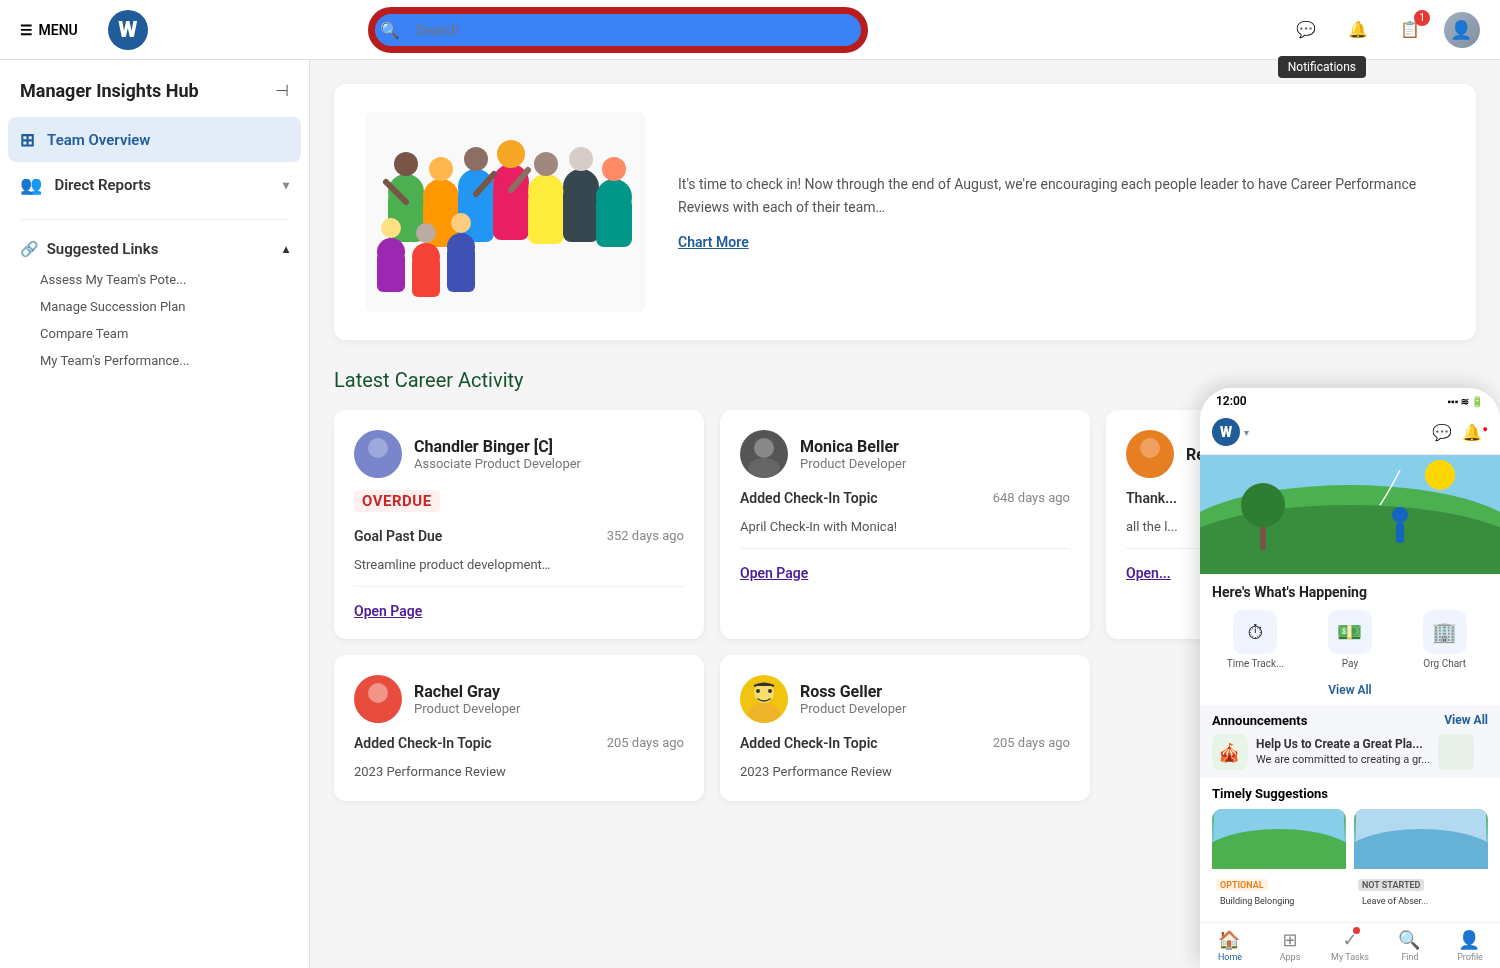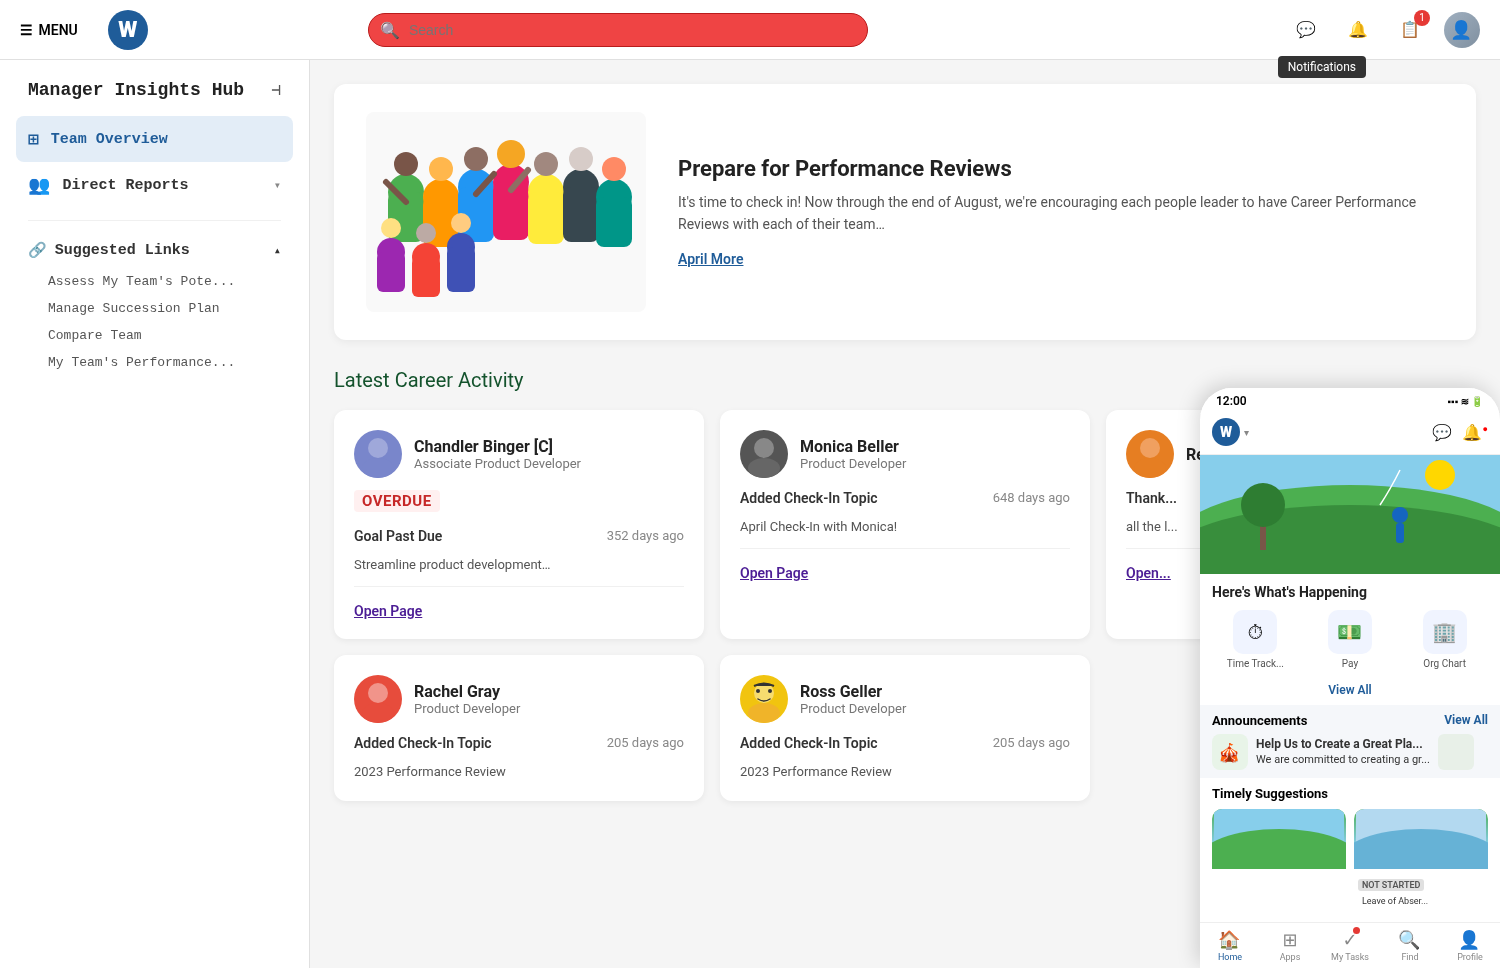--- a/index.html
+++ b/index.html
@@ -15,21 +15,21 @@
       border-bottom: 1px solid #e0e0e0;
       position: fixed;
       top: 0; left: 0; right: 0;
       z-index: 100;
       gap: 20px;
     }
     .nav-menu { display: flex; align-items: center; gap: 6px; cursor: pointer; font-weight: 600; font-size: 14px; }
     .nav-logo { width: 40px; height: 40px; background: #1f5c99; border-radius: 50%; display: flex; align-items: center; justify-content: center; color: white; font-weight: bold; font-size: 18px; margin-left: 10px; }
     .nav-logo-w { color: white; font-size: 22px; font-weight: 900; }
     .nav-search { flex: 1; max-width: 500px; margin: 0 auto; }
-    .nav-search input { width: 100%; padding: 8px 16px 8px 40px; border-radius: 24px; border: 1px solid #b91c1c; background: #ef4444; font-size: 14px; outline: none; }
+    .nav-search input { width: 100%; padding: 8px 16px 8px 40px; border-radius: 24px; border: 7px solid #b91c1c; background: #3b82f6; font-size: 14px; outline: none; }
     .search-wrap { position: relative; }
     .search-icon-svg { position: absolute; left: 12px; top: 50%; transform: translateY(-50%); color: #888; }
     .nav-icons { display: flex; align-items: center; gap: 16px; margin-left: auto; }
     .nav-icon-btn { width: 36px; height: 36px; border-radius: 50%; display: flex; align-items: center; justify-content: center; cursor: pointer; position: relative; }
     .badge { position: absolute; top: -2px; right: -2px; background: #e53935; color: white; border-radius: 50%; width: 16px; height: 16px; font-size: 10px; display: flex; align-items: center; justify-content: center; }
     .avatar-circle { width: 36px; height: 36px; border-radius: 50%; background: #ccc; overflow: hidden; cursor: pointer; }
     .notifications-tooltip {
       position: absolute; top: 44px; right: 10px;
       background: #333; color: white;
       padding: 4px 10px; border-radius: 4px; font-size: 12px;
@@ -42,23 +42,22 @@
       margin-top: 60px;
       height: calc(968px - 60px);
     }
 
     
     .sidebar {
       width: 310px;
       min-width: 310px;
       background: white;
       border-right: 1px solid #e0e0e0;
-      padding: 20px 8px;
+      padding: 20px 0;
       overflow-y: auto;
-      font-family: Liberation Mono, monospace;
     }
     .sidebar-header {
       display: flex;
       align-items: center;
       justify-content: space-between;
       padding: 0 20px 16px;
     }
     .sidebar-title { font-size: 18px; font-weight: 700; color: #222; }
     .sidebar-collapse-btn { cursor: pointer; color: #555; font-size: 16px; }
     .sidebar-nav-item {
@@ -310,23 +309,22 @@
           <circle cx="95" cy="135" r="14" fill="#3f51b5"></circle>
           <circle cx="95" cy="111" r="10" fill="#ffcc80"></circle>
           <rect x="81" y="135" width="28" height="45" rx="6" fill="#3f51b5"></rect>
 
           <line x1="40" y1="90" x2="20" y2="70" stroke="#795548" stroke-width="6" stroke-linecap="round"></line>
           <line x1="110" y1="82" x2="128" y2="62" stroke="#795548" stroke-width="6" stroke-linecap="round"></line>
           <line x1="145" y1="78" x2="162" y2="58" stroke="#8d6e63" stroke-width="6" stroke-linecap="round"></line>
         </svg>
       </div>
       <div class="banner-text">
-        <h2>Prepare for Performance Reviews</h2>
         <p>It's time to check in! Now through the end of August, we're encouraging each people leader to have Career Performance Reviews with each of their team…</p>
-        <a class="banner-link">April More</a>
+        <a class="banner-link">Chart More</a>
       </div>
     </div>
 
     <div class="section-title">Latest Career Activity</div>
 
     <div class="cards-grid">
 
       <div class="activity-card">
         <div class="card-header">
           <div class="card-avatar" style="background: #7986cb;">
@@ -513,20 +511,24 @@
   <div class="phone-timely-section">
     <div class="phone-timely-header">Timely Suggestions</div>
     <div class="phone-timely-cards">
       <div class="phone-timely-card">
         <div class="phone-timely-img">
           <svg width="100%" height="60" viewBox="0 0 130 60">
               <rect width="130" height="60" fill="#87ceeb"></rect>
               <ellipse cx="65" cy="50" rx="80" ry="30" fill="#4caf50"></ellipse>
             </svg>
         </div>
+        <div style="padding:4px;">
+          <div style="font-size:9px; color:#e67e22; font-weight:600; background:#fff3e0; padding:1px 4px; border-radius:3px; display:inline-block;">OPTIONAL</div>
+          <div class="phone-timely-label">Building Belonging</div>
+        </div>
       </div>
       <div class="phone-timely-card">
         <div class="phone-timely-img">
           <svg width="100%" height="60" viewBox="0 0 130 60">
               <rect width="130" height="60" fill="#b3d9f0"></rect>
               <ellipse cx="65" cy="50" rx="80" ry="30" fill="#66b2d6"></ellipse>
             </svg>
         </div>
         <div style="padding:4px;">
           <div style="font-size:9px; color:#555; font-weight:600; background:#e0e0e0; padding:1px 4px; border-radius:3px; display:inline-block;">NOT STARTED</div>

